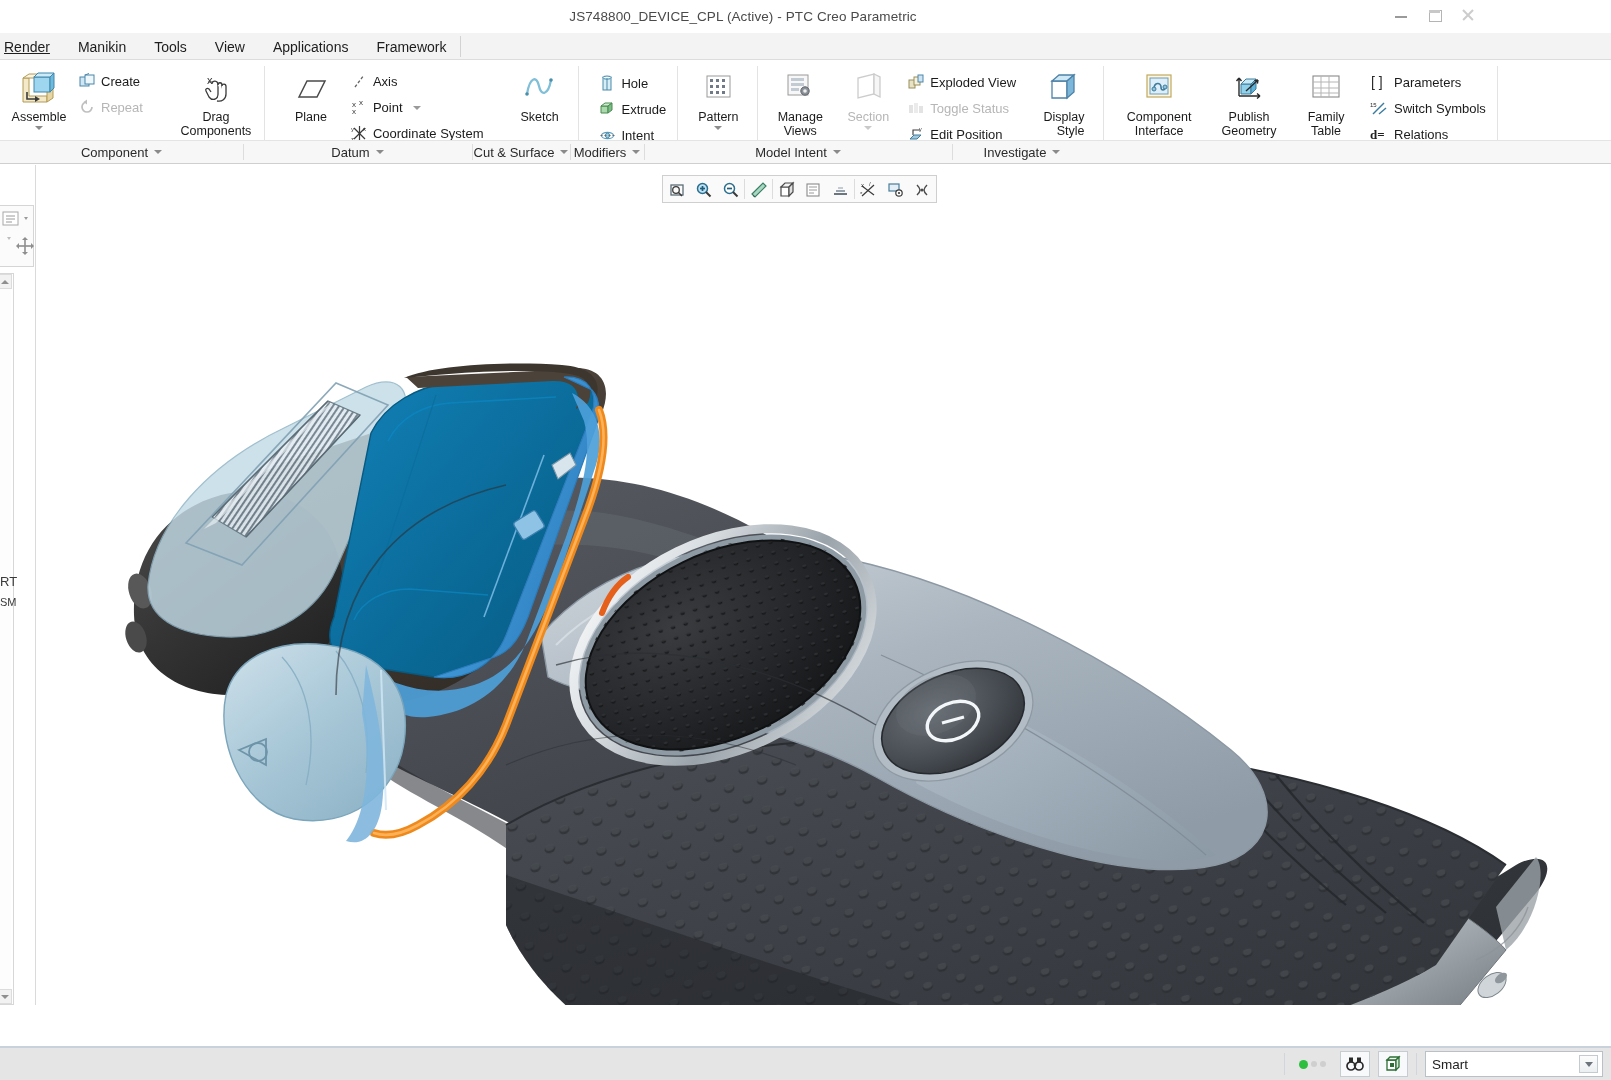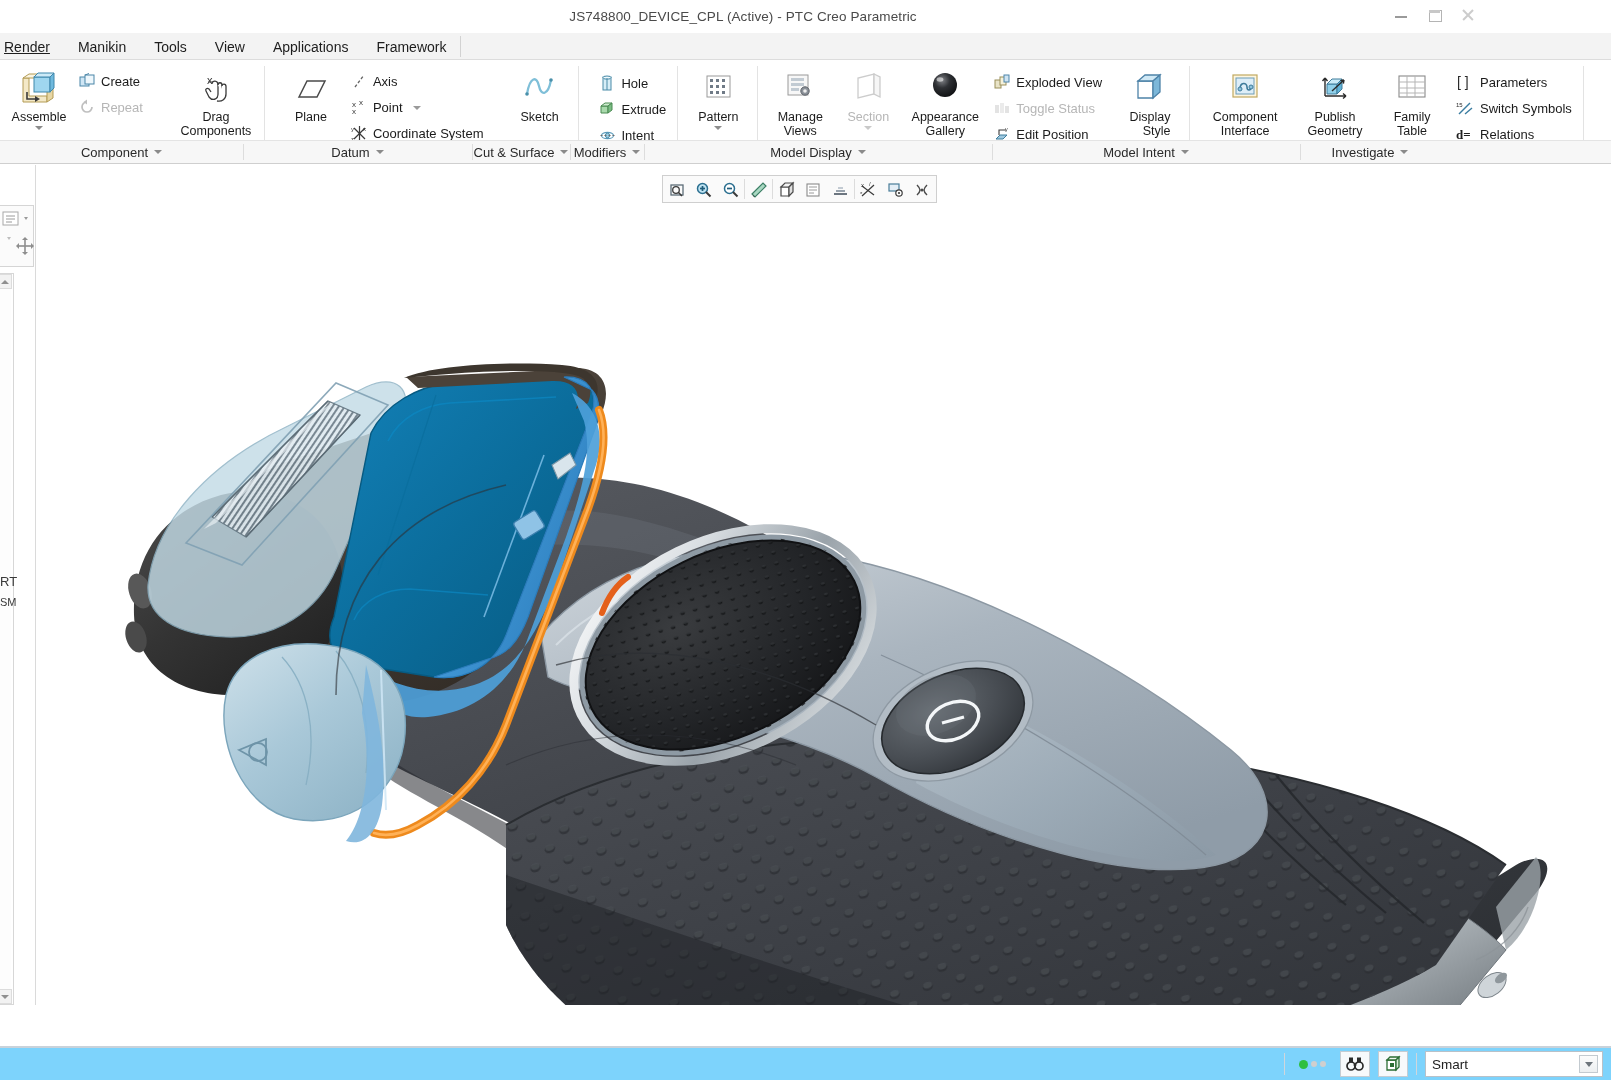--- a/index.html
+++ b/index.html
@@ -203,21 +203,21 @@
   .vb-sep { width: 1px; background: #dcdcdc; margin: 3px 0; }
   .vb-btn {
     width: 27px; display: flex; align-items: center; justify-content: center;
     cursor: default; position: relative;
   }
 
   
   .statusbar {
     position: absolute; bottom: 0; left: 0;
     width: 1611px; height: 34px;
-    background: #7dd3fc;
+    background: #e5e5e5;
     border-top: 2px solid #c9d2da;
     display: flex; align-items: center;
   }
   .sb-right {
     position: absolute; right: 8px; top: 3px;
     display: flex; align-items: center; gap: 8px;
   }
   .sb-sep { width: 1px; height: 22px; background: #cfd6dc; }
   .sb-leds { display: flex; align-items: center; gap: 3px; padding: 0 6px; }
   .led { width: 9px; height: 9px; border-radius: 50%; }
@@ -460,36 +460,20 @@
 
       <div class="bigbtn">
         <svg width="44" height="40" viewBox="0 0 44 40" opacity=".45">
           <path d="M12 8 L12 28 L28 24 L28 4 Z" fill="#ffffff" stroke="#8f8f8f" stroke-width="1.3"></path>
           <path d="M28 4 L34 7 L34 27 L28 24 Z" fill="#ececec" stroke="#8f8f8f" stroke-width="1.3"></path>
         </svg>
         <span class="lbl" style="color:#b6b6b6;">Section</span>
         <span class="caret" style="border-top-color:#c9c9c9;"></span>
       </div>
 
-      <div class="bigbtn wide">
-        <svg width="44" height="40" viewBox="0 0 44 40">
-          <defs>
-            <radialGradient id="sphGrad" cx="38%" cy="30%" r="72%">
-              <stop offset="0%" stop-color="#7f8186"></stop>
-              <stop offset="45%" stop-color="#2e3034"></stop>
-              <stop offset="100%" stop-color="#111214"></stop>
-            </radialGradient>
-          </defs>
-          <circle cx="22" cy="15" r="12" fill="url(#sphGrad)"></circle>
-          <ellipse cx="17" cy="9.5" rx="3.4" ry="2.2" fill="#ffffff" opacity=".55"></ellipse>
-        </svg>
-        <span class="lbl">Appearance
-Gallery</span>
-        <span class="caret"></span>
-      </div>
 
       <div class="smallcol" style="padding-top:5px;">
         <div class="smallbtn">
           <svg width="17" height="17" viewBox="0 0 17 17">
             <rect x="1" y="6" width="6" height="8" fill="#e8e3c7" stroke="#9a8f5a" stroke-width="1"></rect>
             <rect x="6" y="3" width="6" height="8" fill="#f6f2dc" stroke="#9a8f5a" stroke-width="1"></rect>
             <rect x="10" y="1" width="5" height="7" fill="#cfe4f2" stroke="#4f86aa" stroke-width="1"></rect>
           </svg>
           <span>Exploded View</span>
         </div>
@@ -608,24 +592,20 @@
     <div class="glabel" style="width: 229px;">
       <span>Datum</span>
       <span class="gcaret"></span>
     </div>
     <div class="glabel" style="width: 98px;">
       <span>Cut &amp; Surface</span>
       <span class="gcaret"></span>
     </div>
     <div class="glabel" style="width: 74px;">
       <span>Modifiers</span>
-      <span class="gcaret"></span>
-    </div>
-    <div class="glabel" style="width: 348px;">
-      <span>Model Display</span>
       <span class="gcaret"></span>
     </div>
     <div class="glabel" style="width: 308px;">
       <span>Model Intent</span>
       <span class="gcaret"></span>
     </div>
     <div class="glabel" style="width: 140px;">
       <span>Investigate</span>
       <span class="gcaret"></span>
     </div>

